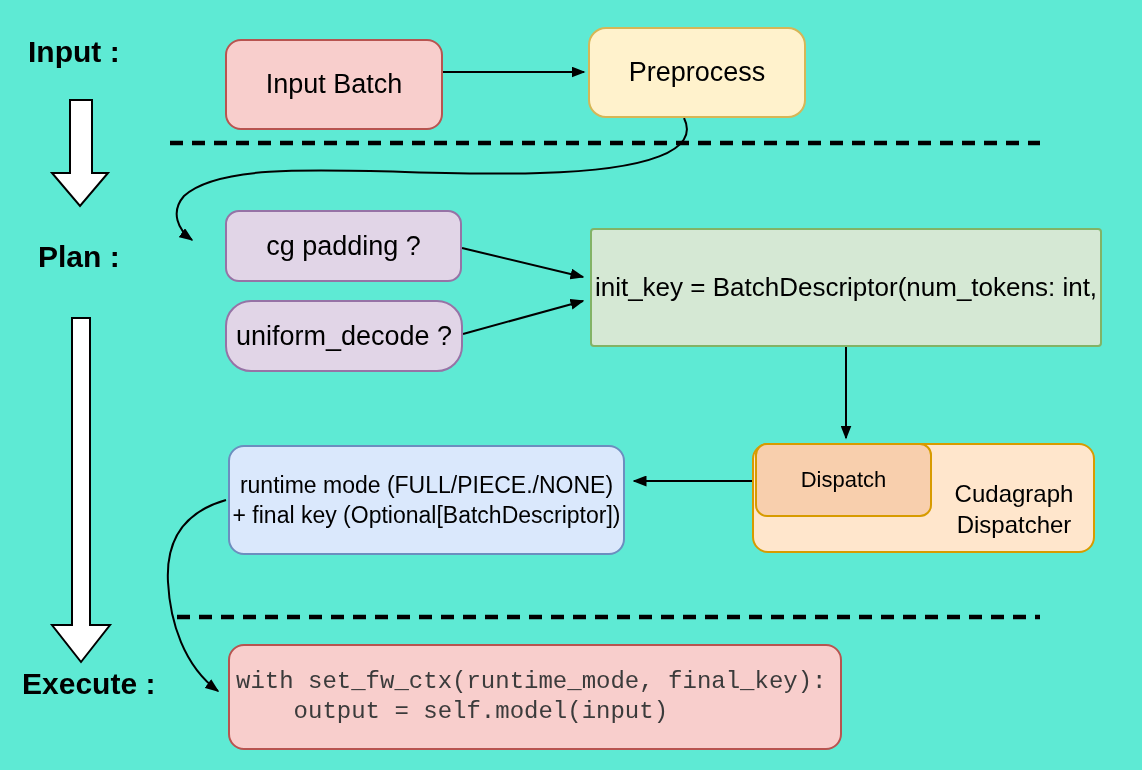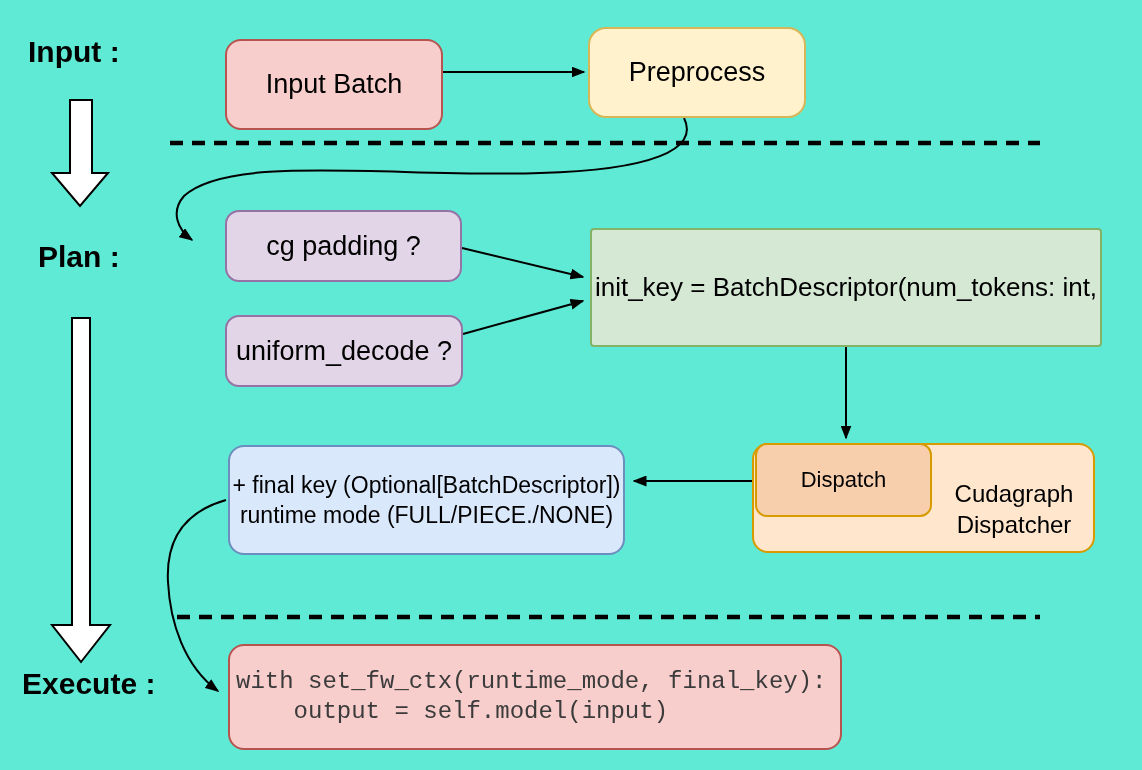--- a/index.html
+++ b/index.html
@@ -11,21 +11,21 @@
   .node {
     position:absolute; box-sizing:border-box; border:2px solid #000;
     display:flex; flex-direction:column; align-items:center; justify-content:center;
     text-align:center; line-height:1.2;
   }
   .stage-label { position:absolute; font-weight:700; font-size:30px; white-space:nowrap; }
 
   .input-batch   { left:225px; top:27px;  width:218px; height:91px;  border-radius:16px; background:#f8cecc; border-color:#b85450; font-size:27px;margin-top:12px; }
   .preprocess    { left:588px; top:27px;  width:218px; height:91px;  border-radius:18px; background:#fff2cc; border-color:#d6b656; font-size:27px; }
   .cg-padding    { left:225px; top:210px; width:237px; height:72px;  border-radius:14px; background:#e1d5e7; border-color:#9673a6; font-size:27px; }
-  .uniform-dec   { left:225px; top:315px; width:238px; height:72px;  border-radius:14px; background:#e1d5e7; border-color:#9673a6; font-size:27px; }
+  .uniform-dec   { left:225px; top:300px; width:238px; height:72px;  border-radius:26px; background:#e1d5e7; border-color:#9673a6; font-size:27px; }
   .init-key      { left:590px; top:228px; width:512px; height:119px; border-radius:4px; background:#d5e8d4; border-color:#82b366; font-size:26px; line-height:31px; }
   .dispatcher-outer { left:752px; top:443px; width:343px; height:110px; border-radius:16px; background:#ffe6cc; border-color:#d79b00; }
   .dispatch-inner   { left:755px; top:443px; width:177px; height:74px;  border-radius:12px; background:#f8cfad; border-color:#d79b00; font-size:22px; }
   .dispatcher-label { left:932px; top:443px; width:164px; height:132px; border:none; background:transparent; font-size:24px; line-height:31px; }
   .runtime-mode  { left:228px; top:445px; width:397px; height:110px; border-radius:16px; background:#dae8fc; border-color:#6c8ebf; font-size:23px; line-height:30px; }
   .execute-code  {
     left:228px; top:644px; width:614px; height:106px; border-radius:16px;
     background:#f8cecc; border-color:#b85450;
     font-family:"Liberation Mono", monospace; font-size:24px; line-height:30px;
     align-items:flex-start; text-align:left; padding-left:6px; color:#3b3b3b; white-space:pre;
@@ -87,22 +87,22 @@
   <div class="node dispatcher-outer"></div>
   <div class="node dispatch-inner">
     <span class="line">Dispatch</span>
   </div>
   <div class="node dispatcher-label">
     <span class="line">Cudagraph</span>
     <span class="line">Dispatcher</span>
   </div>
 
   <div class="node runtime-mode">
+    <span class="line">runtime mode (FULL/PIECE./NONE)</span>
     <span class="line">+ final key (Optional[BatchDescriptor])</span>
-    <span class="line">runtime mode (FULL/PIECE./NONE)</span>
   </div>
 
   <div class="node execute-code">
     <span class="line">with set_fw_ctx(runtime_mode, final_key):</span>
     <span class="line">    output = self.model(input)</span>
   </div>
 
 </div>
 
 </body></html>

